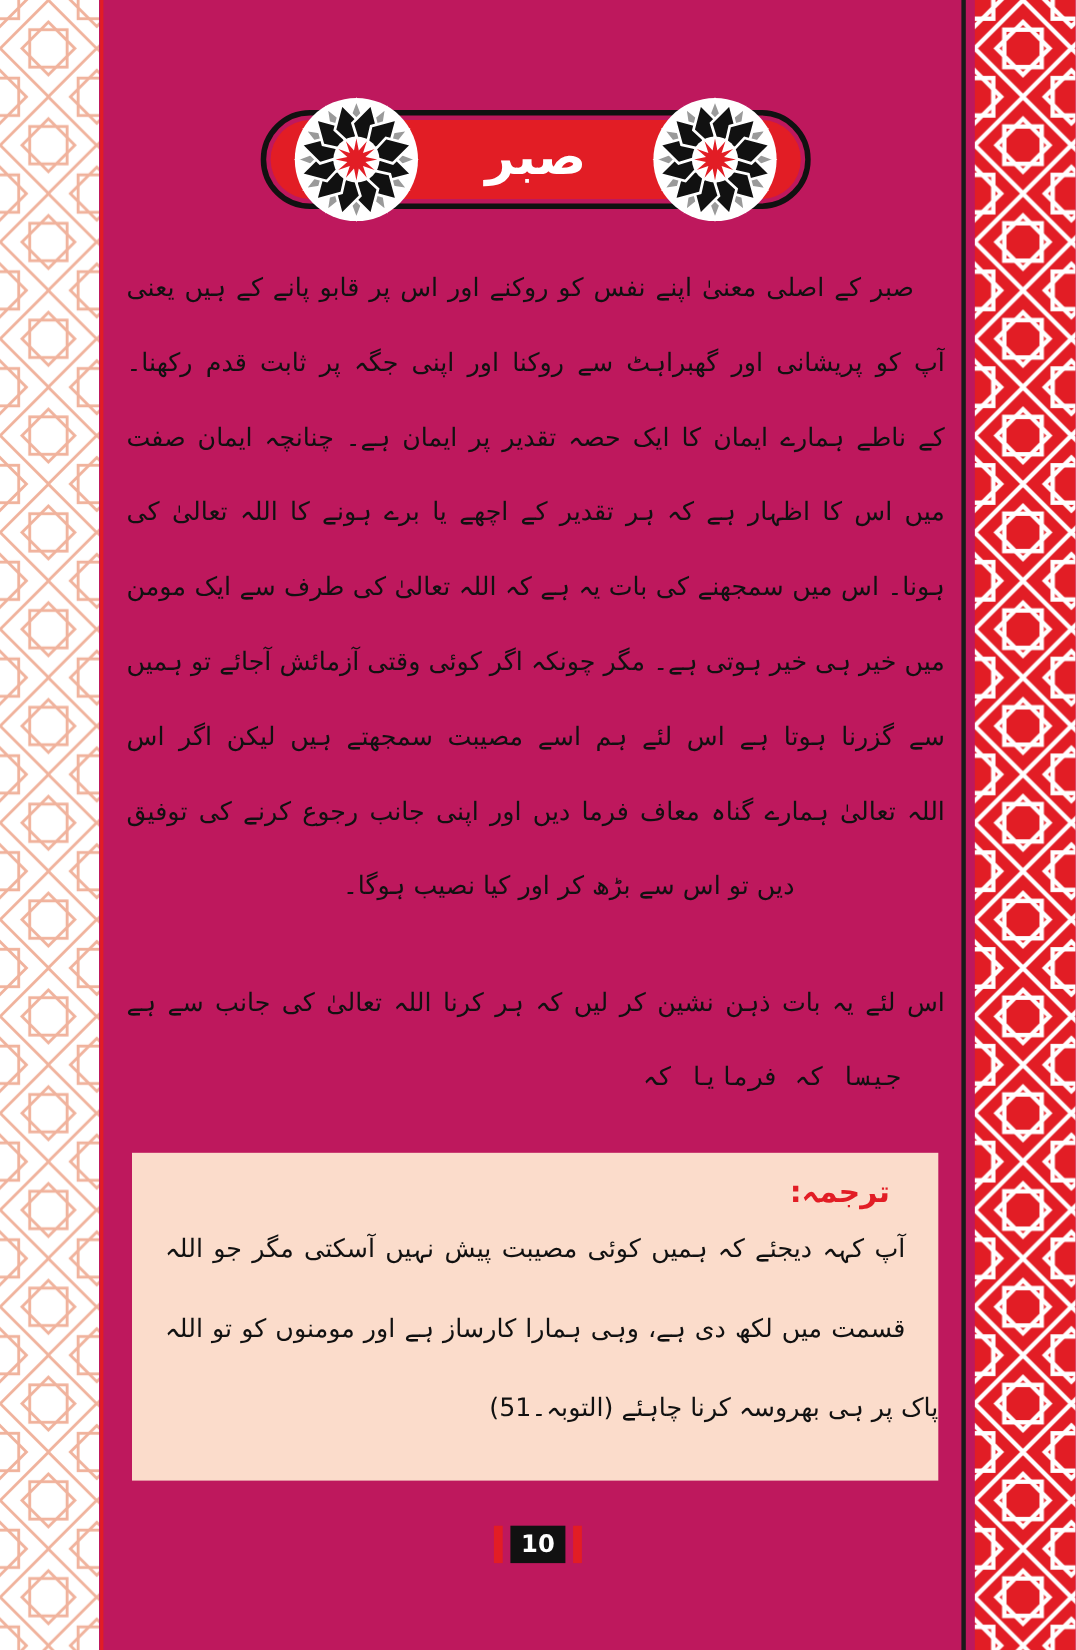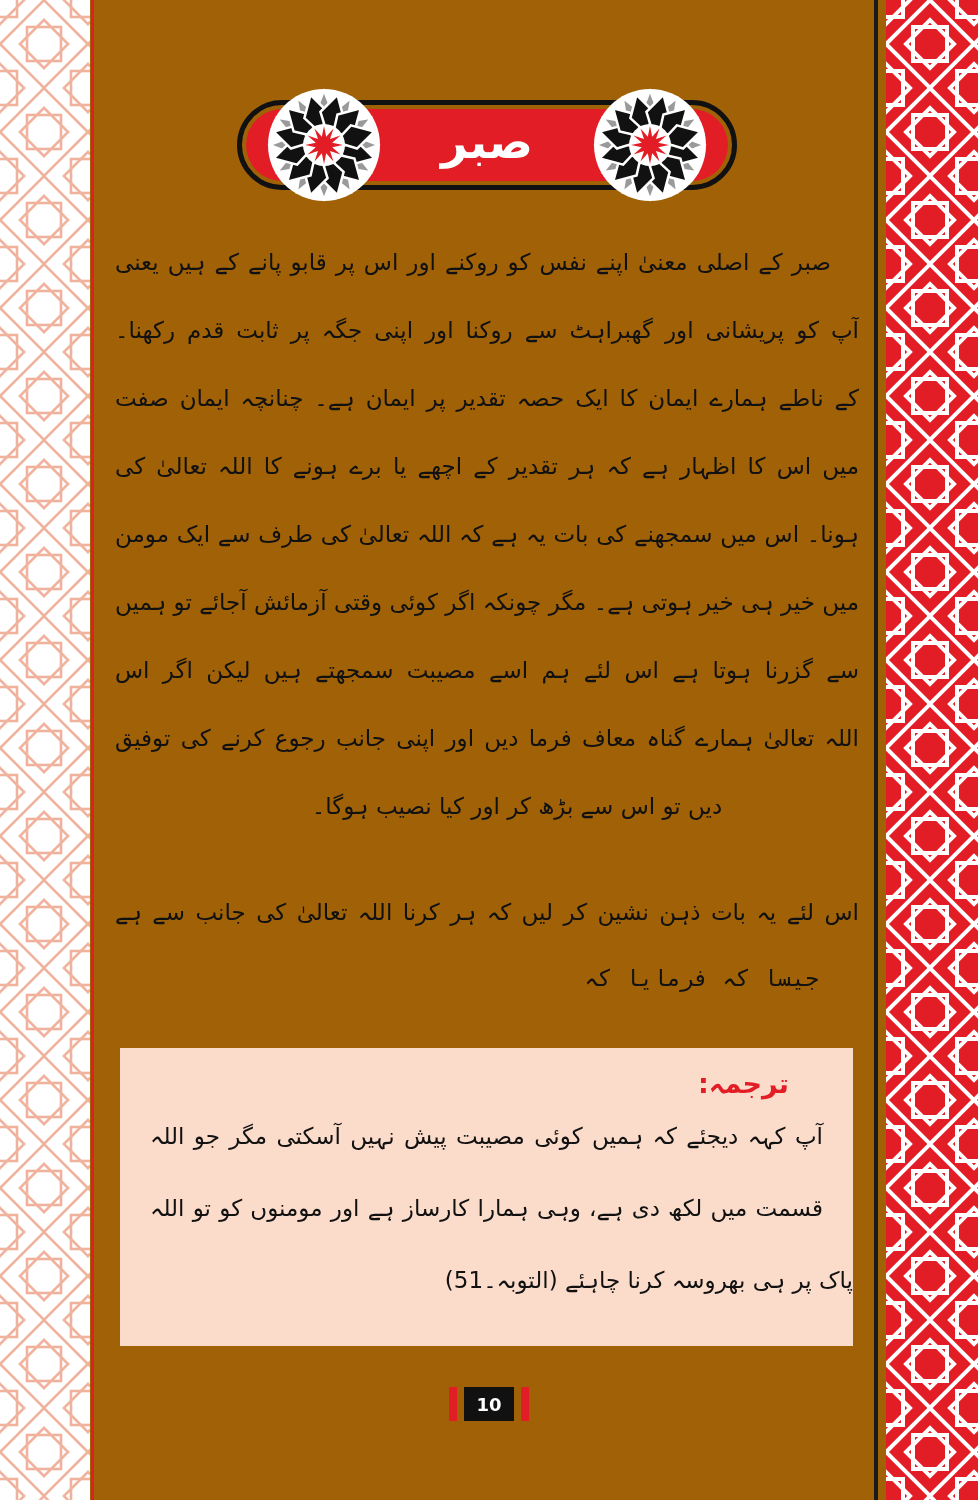--- a/index.html
+++ b/index.html
@@ -1,17 +1,17 @@
 <!DOCTYPE html>
 <html lang="ur"><head>
 <meta charset="utf-8">
 <style>
   html,body{margin:0;padding:0;background:#fff;}
   .page{
-    position:relative;width:978px;height:1500px;background:#a16207;
+    position:relative;width:978px;height:1500px;background:#be185d;
     overflow:hidden;font-family:"DejaVu Sans",sans-serif;color:#111;
   }
   
   .left-band{position:absolute;left:0;top:0;width:90px;height:1500px;}
   .left-redline{position:absolute;left:91px;top:0;width:3px;height:1500px;background:#e21d25;}
   .right-blackline{position:absolute;left:874px;top:0;width:4px;height:1500px;background:#1a1a1a;}
   .right-band{position:absolute;left:886px;top:0;width:92px;height:1500px;}
   
   .banner{position:absolute;left:237px;top:100px;width:500px;height:90px;}
   .banner-capsule{position:absolute;inset:0;border:5px solid #111;border-radius:46px;}
@@ -33,37 +33,37 @@
   .indent-first{padding-right:28px;}
   .cline{text-align:center;padding-left:60px;}
   .rline{text-align:right;padding-left:0;padding-right:40px;font-family:Liberation Mono, monospace;}
   .para2{margin-top:38px;}
   
   .trans-box{
     position:absolute;left:120px;top:1048px;width:733px;height:298px;
     background:#fbdccb;direction:rtl;
   }
   .trans-label{
-    text-align:right;padding:20px 64px 0 0;color:#e21d25;
+    text-align:right;padding:20px 44px 0 0;color:#e21d25;
     font-size:27px;font-weight:bold;height:52px;box-sizing:border-box;
   }
   .trans-lines{font-size:23px;line-height:72px;color:#111;}
   .tline{height:72px;overflow:hidden;}
   .tjl{text-align:justify;text-align-last:justify;padding:0 30px;}
   .tll{text-align:right;padding-left:28px;}
   
   .page-num{
     position:absolute;left:0;right:0;top:1384px;height:40px;
     display:flex;align-items:center;justify-content:center;gap:7px;
   }
   .pn-bar{width:8px;height:34px;background:#e21d25;}
   .pn-box{
     min-width:50px;height:34px;background:#111;color:#fff;
     display:flex;align-items:center;justify-content:center;
-    font-size:18px;font-weight:bold;font-family:"DejaVu Sans",sans-serif;
+    font-size:22px;font-weight:bold;font-family:"DejaVu Sans",sans-serif;
   }
 </style>
 </head>
 <body>
 
 <div class="page">
 
   <svg class="left-band" viewBox="0 0 90 1500" preserveAspectRatio="xMinYMin slice">
     <defs>
       <pattern id="tileL" width="88" height="88" patternUnits="userSpaceOnUse">

